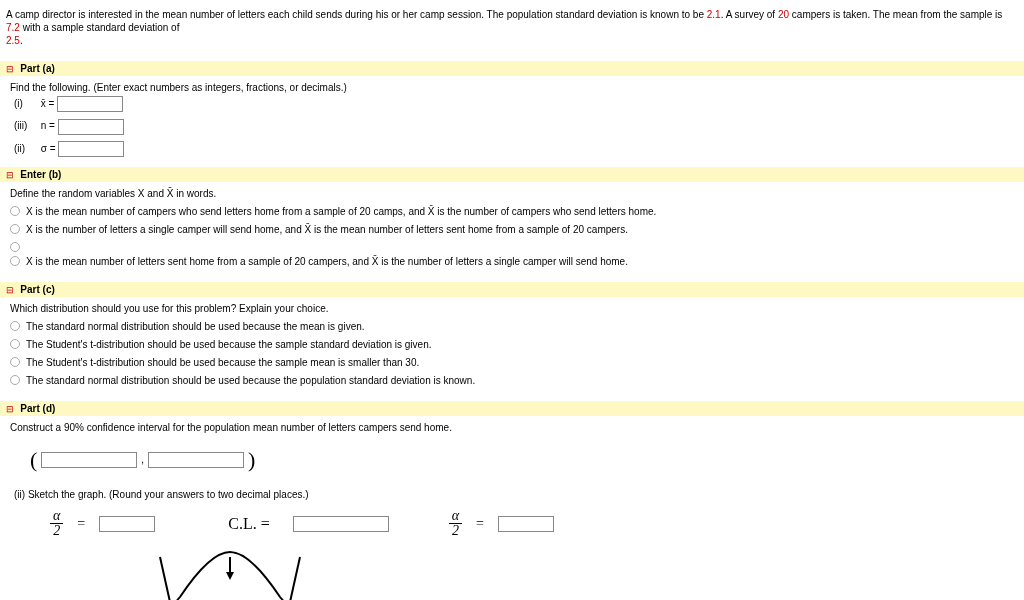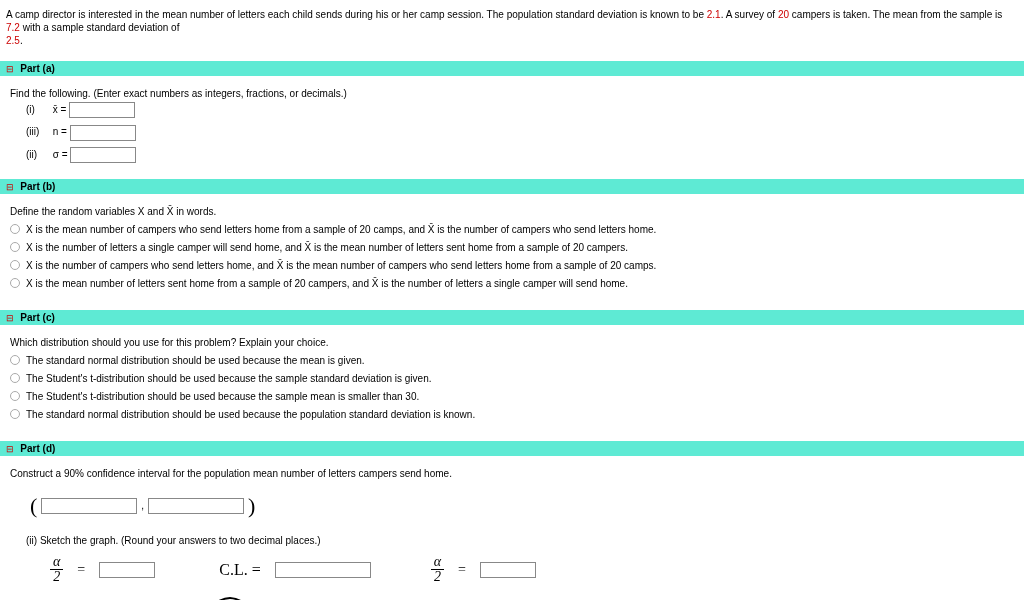--- a/index.html
+++ b/index.html
@@ -10,31 +10,31 @@
     background: #fff;
     color: #000;
     width: 1024px;
   }
   .intro {
     padding: 8px 6px;
     line-height: 1.3;
   }
   .intro .highlight { color: #c00; }
   .part-header {
-    background: #5eead4;
+    background: #fef9c3;
     padding: 2px 6px;
     margin-top: 6px;
     font-size: 10px;
   }
   .part-header .toggle { color: #c00; margin-right: 4px; font-size: 9px; }
   .part-body {
-    padding: 10px 10px;
+    padding: 4px 10px;
     line-height: 1.6;
   }
-  .indent { margin-left: 16px; }
+  .indent { margin-left: 4px; }
   .roman { display: inline-block; width: 24px; }
   input.box {
     border: 1px solid #888;
     height: 12px;
     width: 60px;
     font-size: 10px;
     vertical-align: middle;
   }
   input.box.wide { width: 90px; }
   input.box.short { width: 50px; }
@@ -46,21 +46,21 @@
   .ci-row { display: flex; align-items: center; gap: 4px; margin: 6px 0 10px 20px; }
   .paren { font-size: 22px; font-family: "Times New Roman", serif; }
   .graph-labels { display: flex; align-items: center; gap: 10px; margin-left: 40px; margin-top: 6px; }
   .frac {
     display: inline-flex; flex-direction: column; align-items: center;
     font-family: "Times New Roman", serif; font-style: italic; font-size: 14px; line-height: 1;
   }
   .frac .num { border-bottom: 1px solid #000; padding: 0 3px; }
   .frac .den { padding: 0 3px; }
   .eq { font-family: "Times New Roman", serif; font-size: 14px; margin: 0 4px; }
-  .cl-label { font-family: "Times New Roman", serif; font-size: 16px; margin: 0 4px; }
+  .cl-label { font-family: "Times New Roman", serif; font-size: 16px; margin: 0 13px; }
   .graph-area { margin-left: 60px; margin-top: 4px; }
 </style>
 </head>
 <body>
 
 <div class="intro">
   <span>A camp director is interested in the mean number of letters each child sends during his or her camp session. The population standard deviation is known to be </span>
   <span class="highlight">2.1</span><span>. A survey of </span><span class="highlight">20</span><span> campers is taken. The mean from the sample is </span><span class="highlight">7.2</span><span> with a sample standard deviation of</span>
   <br>
   <span class="highlight">2.5</span><span>.</span>
@@ -86,35 +86,34 @@
     <div style="margin-top:6px;">
       <span class="roman">(ii)</span>
       <span>σ =</span>
       <input class="box" style="">
     </div>
   </div>
 </div>
 
 <div class="part-header">
   <span class="toggle">⊟</span>
-  <b>Part (b)</b>
+  <b>Enter (b)</b>
 </div>
 <div class="part-body">
   <div>Define the random variables X and X̄ in words.</div>
   <div class="radio-row">
       <div class="circle"></div>
       <span>X is the mean number of campers who send letters home from a sample of 20 camps, and X̄ is the number of campers who send letters home.</span>
     </div>
   <div class="radio-row">
       <div class="circle"></div>
       <span>X is the number of letters a single camper will send home, and X̄ is the mean number of letters sent home from a sample of 20 campers.</span>
     </div>
   <div class="radio-row">
       <div class="circle"></div>
-      <span>X is the number of campers who send letters home, and X̄ is the mean number of campers who send letters home from a sample of 20 camps.</span>
     </div>
   <div class="radio-row">
       <div class="circle"></div>
       <span>X is the mean number of letters sent home from a sample of 20 campers, and X̄ is the number of letters a single camper will send home.</span>
     </div>
 </div>
 
 <div class="part-header">
   <span class="toggle">⊟</span>
   <b>Part (c)</b>

